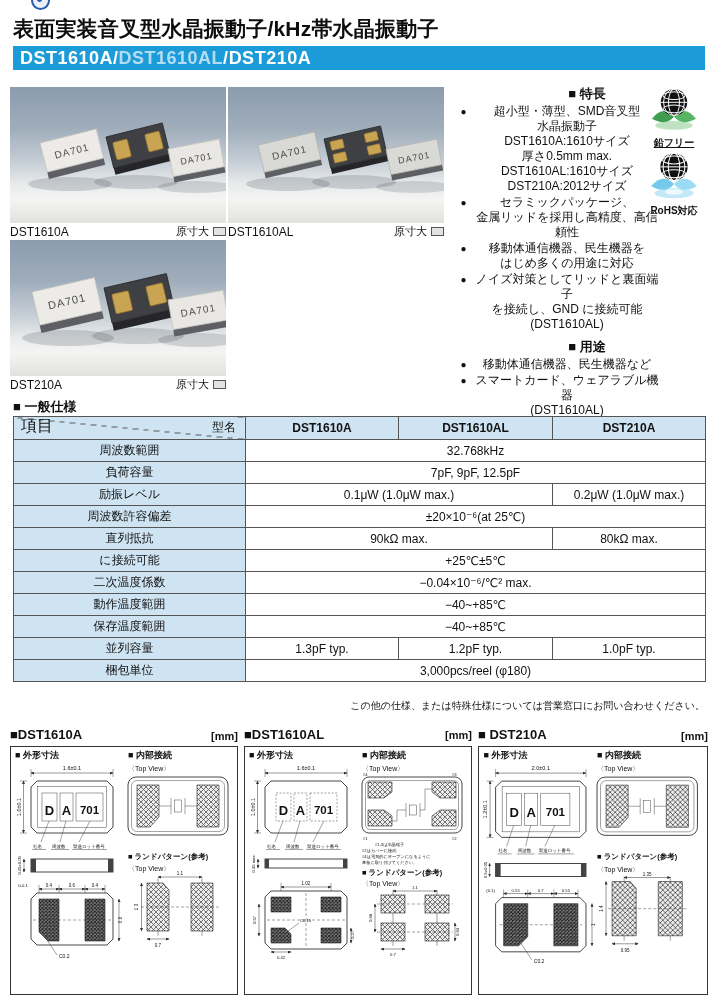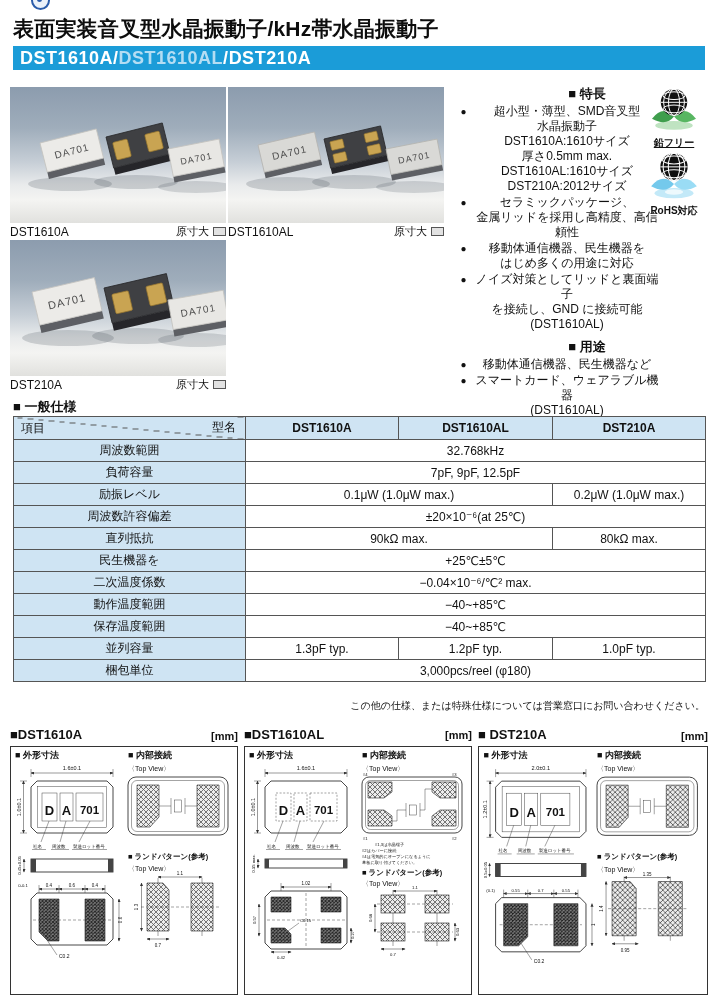--- a/index.html
+++ b/index.html
@@ -28,21 +28,21 @@
   .badge .blabel{font-size:10px;font-weight:bold;margin-top:0px;}
   
   .spec-title{position:absolute;left:13px;top:398px;font-size:13px;font-weight:bold;}
   table.spec{position:absolute;left:13px;top:416px;width:692px;border-collapse:collapse;table-layout:fixed;}
   table.spec td,table.spec th{border:1px solid #555;height:21px;font-size:12px;font-weight:normal;text-align:center;padding:0 2px;}
   table.spec .lbl{background:#cfe4f3;}
   table.spec th.colh{background:#cfe4f3;font-weight:bold;}
   th.corner{background:#cfe4f3;position:relative;padding:0;
     background-image:linear-gradient(to right top,rgba(0,0,0,0) 49.5%,#555 49.5%,#555 50.6%,rgba(0,0,0,0) 50.6%);}
   .corner-in{position:relative;width:100%;height:22px;}
-  .c-item{position:absolute;left:5px;bottom:2px;font-size:12px;}
+  .c-item{position:absolute;left:5px;bottom:2px;font-size:16px;}
   .c-model{position:absolute;right:7px;top:2px;font-size:12px;}
   .spec-note{position:absolute;top:699px;right:13px;font-size:10px;}
   
   .panel-head{position:absolute;display:flex;justify-content:space-between;align-items:flex-end;font-size:13px;font-weight:bold;}
   .panel-head .unit{font-size:11px;font-weight:bold;}
   .pbox{position:absolute;border:1.3px solid #333;background:#fff;box-sizing:border-box;}
   .panel-svg{width:100%;height:100%;display:block;}
   
   .dln{stroke:#333;stroke-width:0.9;fill:#fff;}
   .thin{stroke:#333;stroke-width:0.45;fill:none;}
@@ -311,21 +311,21 @@
   <tr>
         <td class="lbl">周波数許容偏差</td>
         <td colspan="3">±20×10⁻⁶(at 25℃)</td>
       </tr>
   <tr>
         <td class="lbl">直列抵抗</td>
         <td colspan="2">90kΩ max.</td>
         <td>80kΩ max.</td>
       </tr>
   <tr>
-        <td class="lbl">民生機器を</td>
+        <td class="lbl">に接続可能</td>
         <td colspan="3">+25℃±5℃</td>
       </tr>
   <tr>
         <td class="lbl">二次温度係数</td>
         <td colspan="3">−0.04×10⁻⁶/℃² max.</td>
       </tr>
   <tr>
         <td class="lbl">動作温度範囲</td>
         <td colspan="3">−40~+85℃</td>
       </tr>

